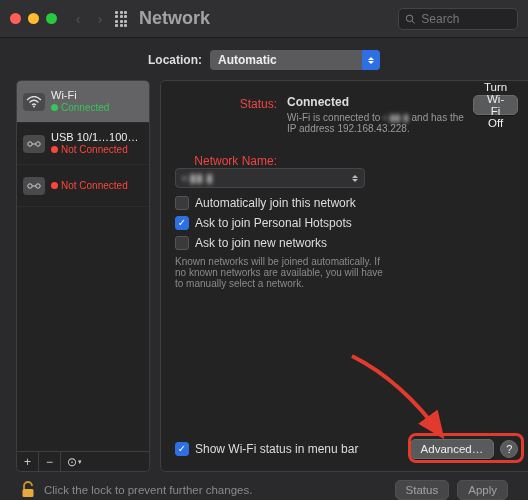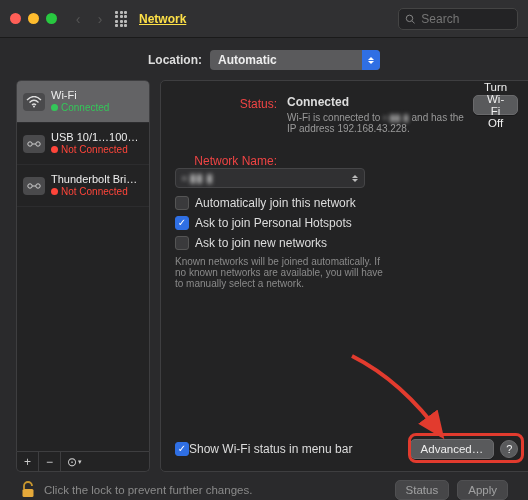--- a/index.html
+++ b/index.html
@@ -5,21 +5,21 @@
   * { box-sizing: border-box; -webkit-font-smoothing: antialiased; }
   body { margin: 0; width: 528px; height: 500px; background: #2a2a2c; font-family: -apple-system, "Helvetica Neue", Arial, sans-serif; font-size: 12px; color: #ddd; overflow: hidden; }
   
   .titlebar { display:flex; align-items:center; height:38px; padding:0 10px; background:#303032; border-bottom:1px solid #1a1a1a; }
   .traffic { display:flex; gap:7px; margin-right:10px; }
   .dot { width:11px; height:11px; border-radius:50%; }
   .navbtn { display:inline-flex; align-items:center; justify-content:center; width:22px; height:22px; color:#888; font-size:14px; }
   .navbtn.disabled { color:#555; }
   .gridicon { display:flex; flex-wrap:wrap; width:16px; height:16px; gap:1.5px; margin:0 8px 0 4px; }
   .gridicon span { width:3px; height:3px; background:#bbb; border-radius:1px; }
-  .title { font-weight:600; font-size:12px; color:#fde047;text-decoration:underline; }
+  .title { font-weight:600; font-size:18px; color:#a3a3a3; }
   .spacer { flex:1; }
   .searchbox { display:flex; align-items:center; width:120px; height:22px; background:#232325; border:1px solid #444; border-radius:5px; padding:0 6px; }
   .searchbox svg { margin-right:4px; }
   .searchbox input { background:transparent; border:none; outline:none; color:#aaa; font-size:12px; width:100%; }
   
   .location-row { display:flex; align-items:center; justify-content:center; gap:8px; padding:12px 0 10px;font-weight:bold; }
   .loclabel { font-size:12px; color:#ddd; }
   .select { position:relative; width:170px; height:20px; background:#5a5a5c; border-radius:4px; display:flex; align-items:center; padding:0 8px; font-size:12px; color:#eee; }
   .select .caps { position:absolute; right:0; top:0; width:18px; height:100%; background:#2f6fe4; border-radius:0 4px 4px 0; display:flex; flex-direction:column; align-items:center; justify-content:center; }
   .select .caps::before, .select .caps::after { content:""; border:3px solid transparent; }
@@ -151,21 +151,20 @@
       </div>
       <div class="svc">
         <div class="svc-icon">
           <svg width="16" height="12" viewBox="0 0 16 12">
               <circle cx="4" cy="6" r="2.2" stroke="#ccc" fill="none"></circle>
               <circle cx="12" cy="6" r="2.2" stroke="#ccc" fill="none"></circle>
               <line x1="6.2" y1="6" x2="9.8" y2="6" stroke="#ccc"></line>
             </svg>
         </div>
         <div class="svc-text">
-          <span class="svc-name">Thunderbolt Bridge</span>
           <span class="svc-status" style="color:#ff453a">
               <span class="sdot" style="background:#ff453a"></span>
               <span>Not Connected</span>
             </span>
         </div>
       </div>
     </div>
     <div class="svc-toolbar">
       <button>+</button>
       <button>−</button>
@@ -207,21 +206,21 @@
         <div class="chk-row">
           <span class="chk"></span>
           <span>Ask to join new networks</span>
         </div>
         <div class="known-note">Known networks will be joined automatically. If no known networks are available, you will have to manually select a network.</div>
       </div>
     </div>
 
     <div class="detail-bottom">
       <span class="chk checked"></span>
-      <span style="margin-left:0;text-align:center;">Show Wi-Fi status in menu bar</span>
+      <span style="margin-left:6px;text-align:center;">Show Wi-Fi status in menu bar</span>
       <div class="spacer"></div>
       <button class="btn">Advanced…</button>
       <span class="help-circle">?</span>
     </div>
 
     <div class="highlight"></div>
 
     <svg class="arrow-svg" width="120" height="100" style="right:70px; bottom:20px;">
       <defs>
           <marker id="ah" markerWidth="8" markerHeight="8" refX="6" refY="3" orient="auto">

